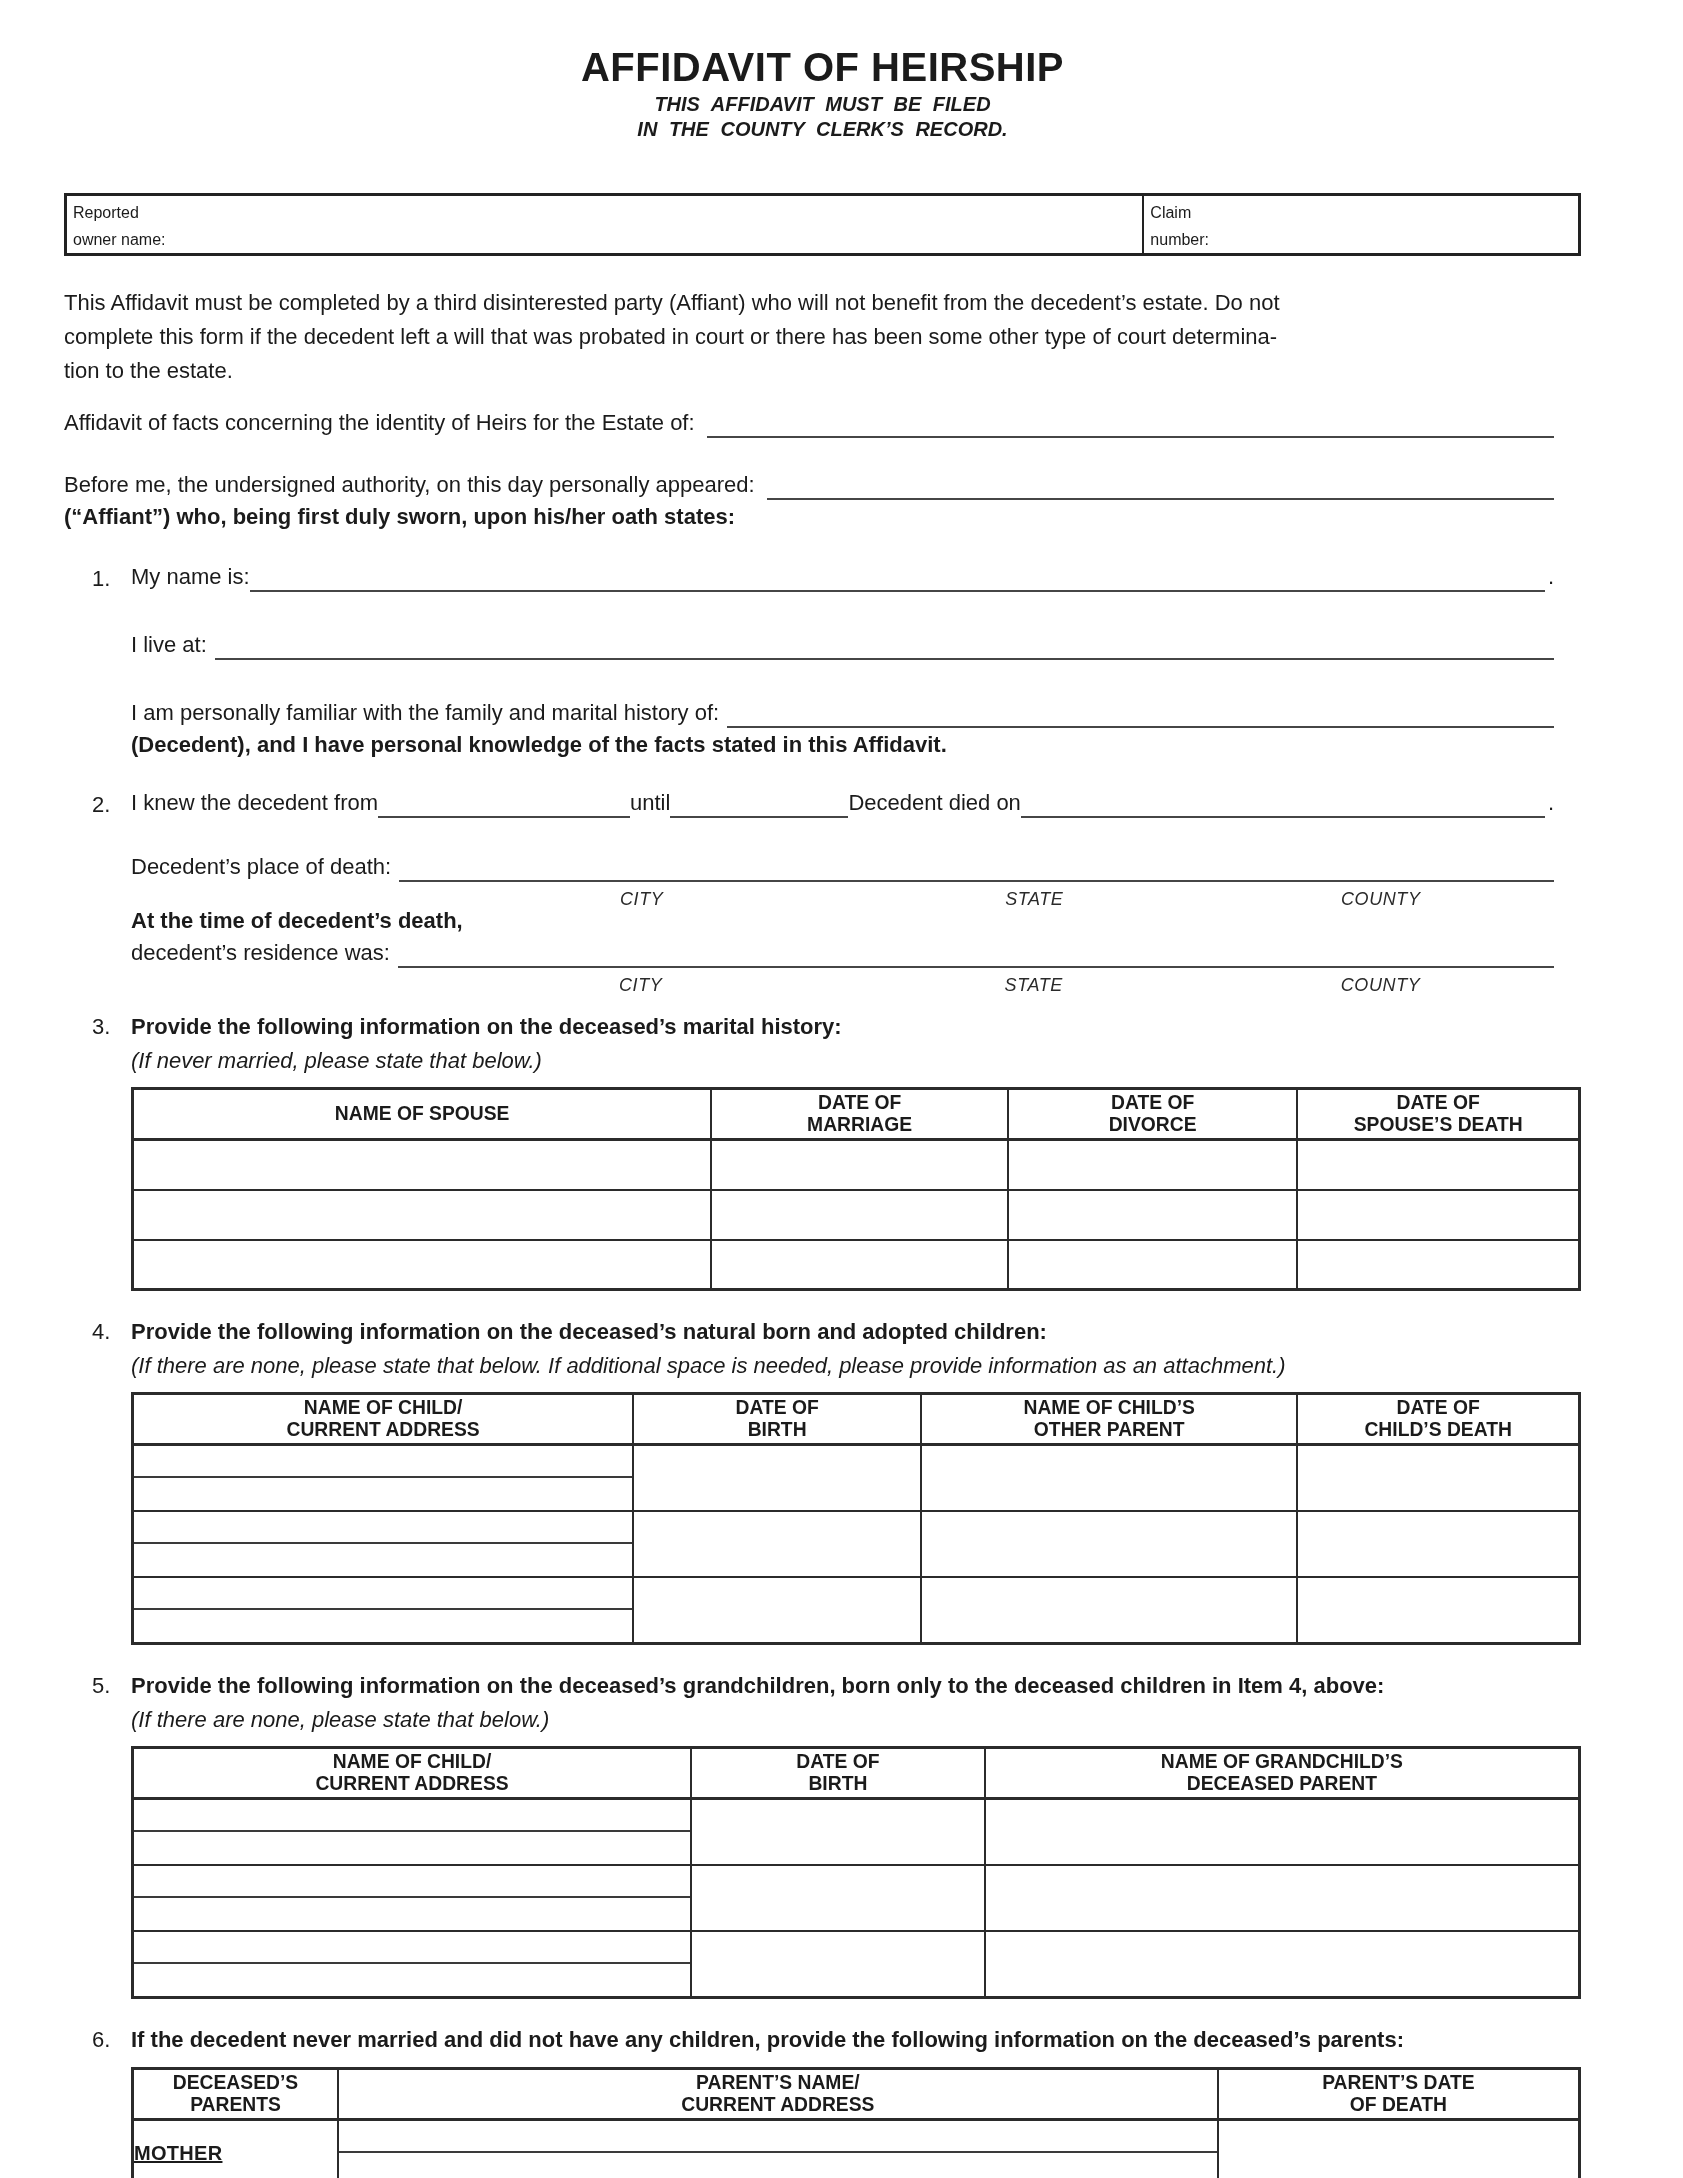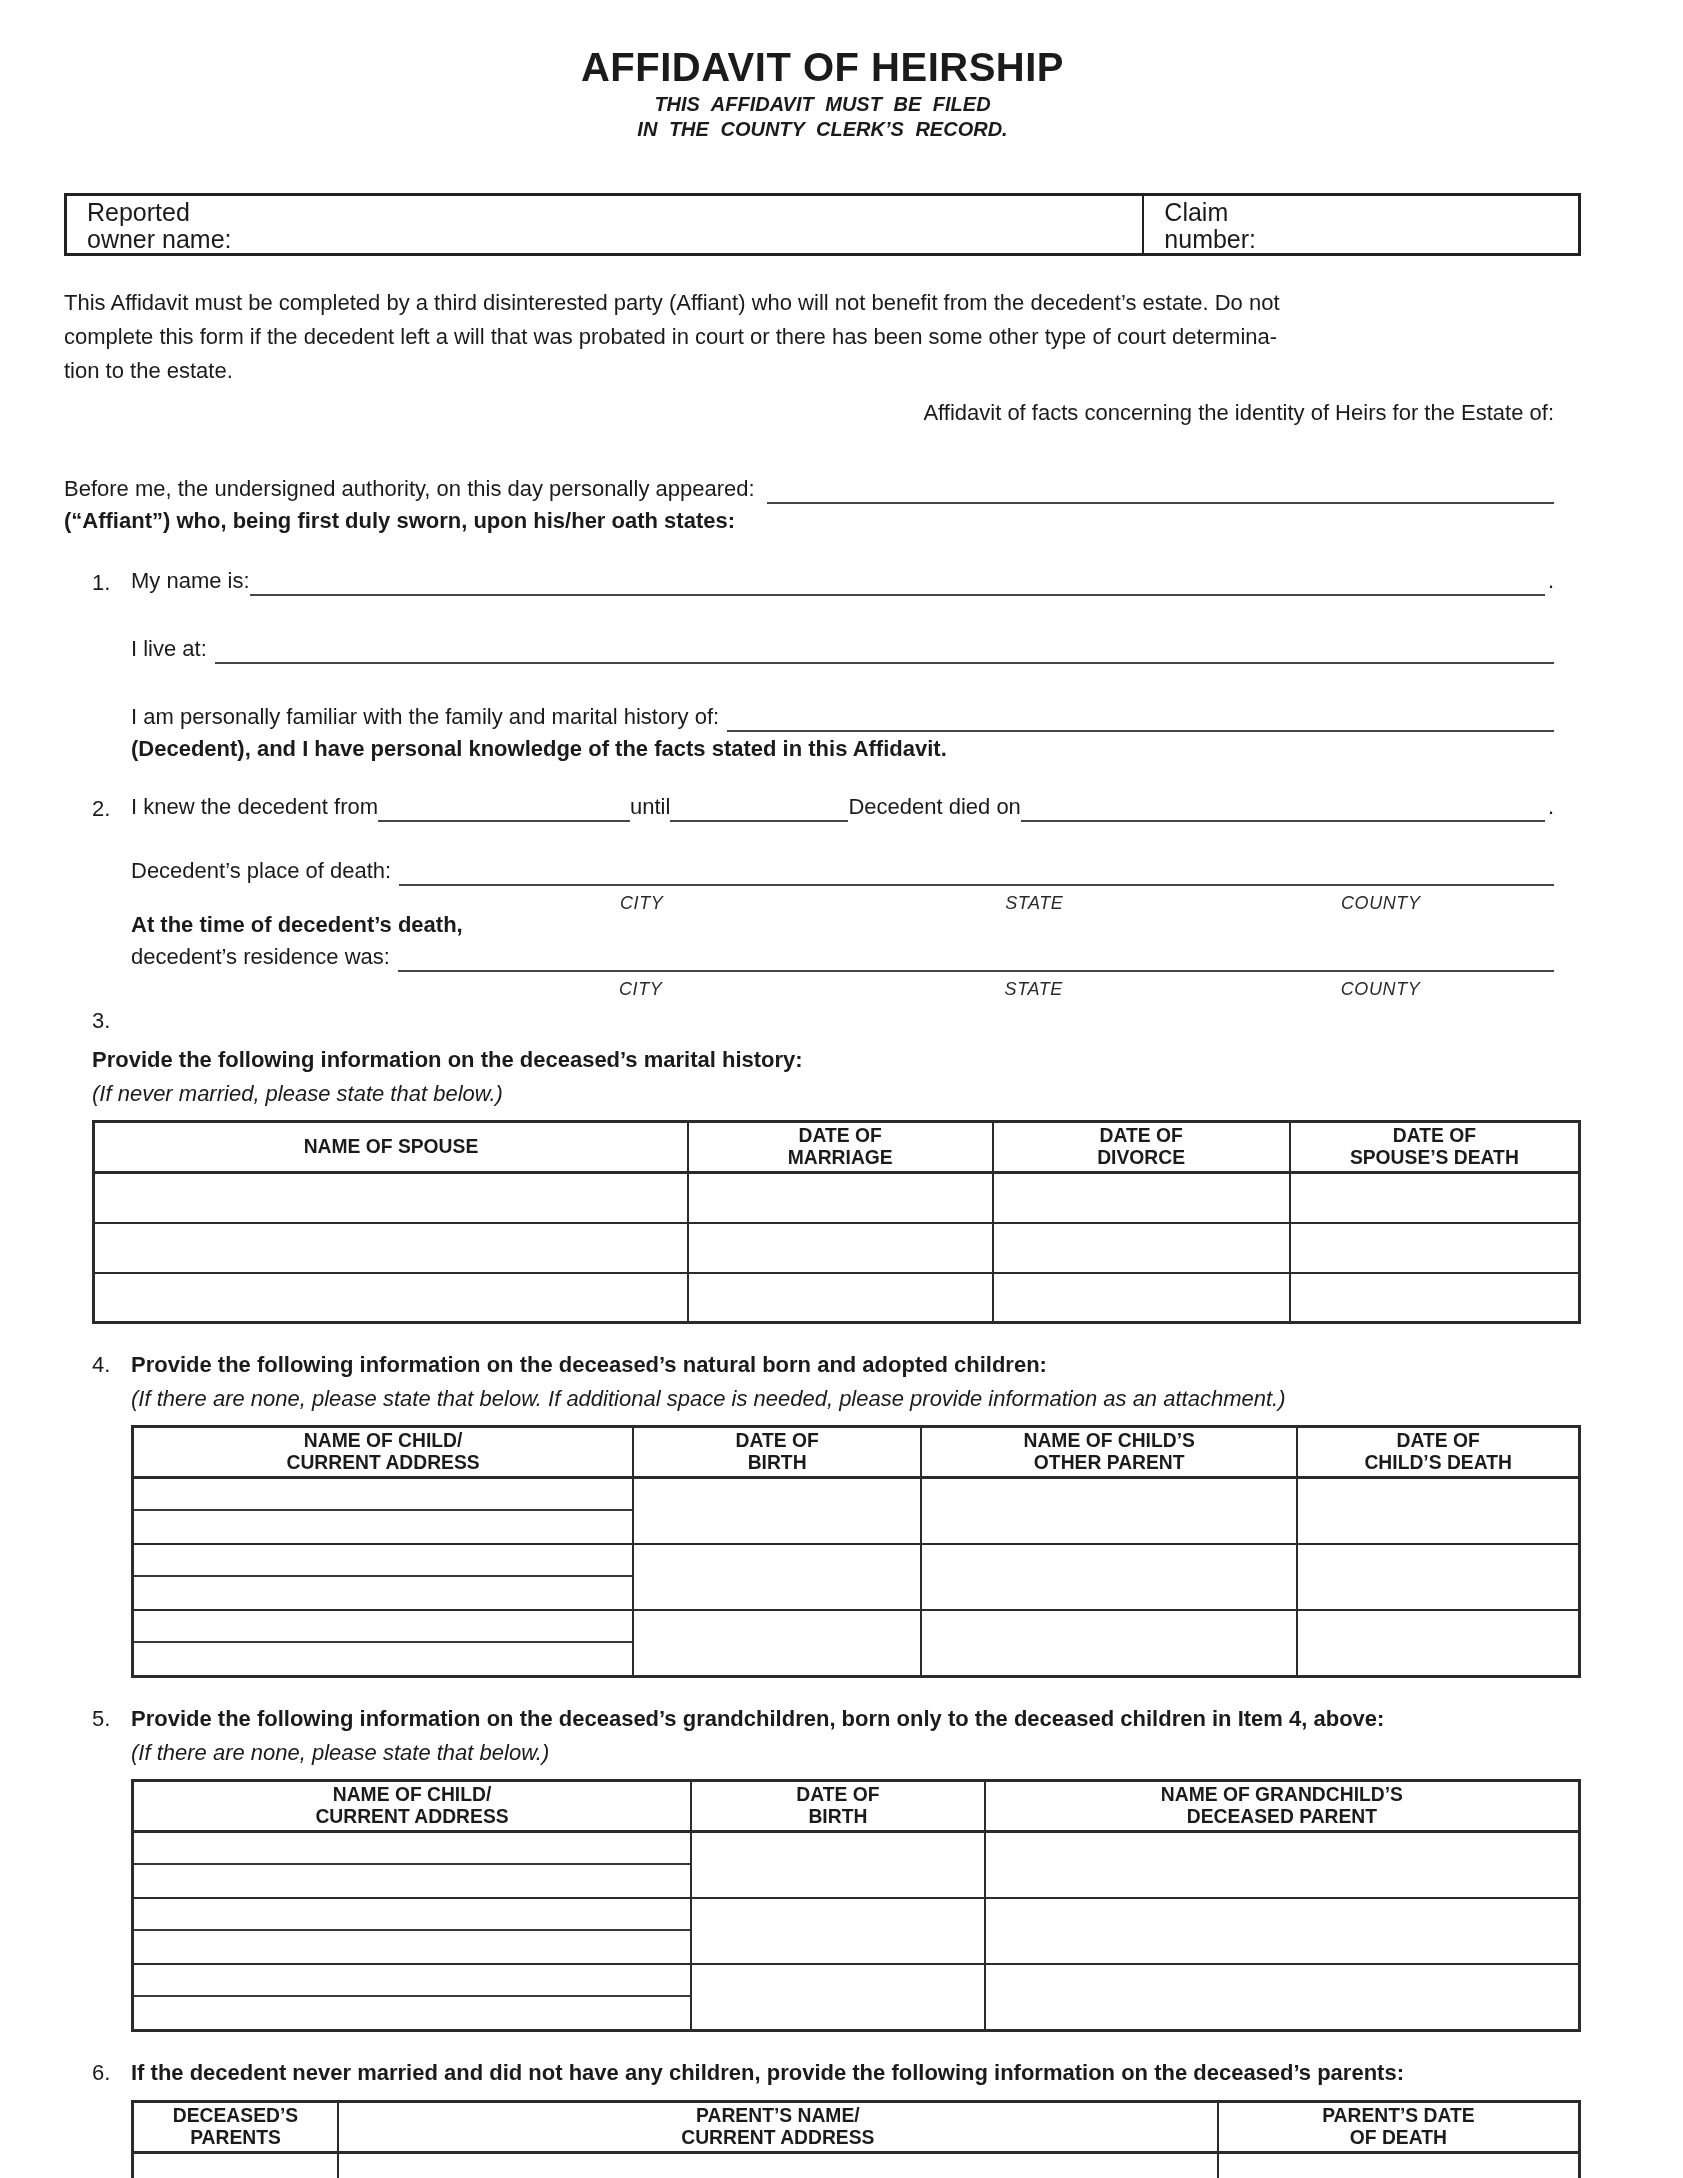--- a/index.html
+++ b/index.html
@@ -4,21 +4,21 @@
 <style>
   html,body{margin:0;padding:0;background:#ffffff;}
   .page{
     position:relative;width:1683px;height:2178px;background:#fff;color:#1b1b1b;
     font-family:"Liberation Sans", sans-serif;font-size:22px;box-sizing:border-box;
     padding:46px 102px 0 64px;overflow:hidden;
   }
   .doc-title{text-align:center;font-size:40px;font-weight:bold;line-height:42px;letter-spacing:0.5px;}
   .doc-sub{text-align:center;font-weight:bold;font-style:italic;font-size:20px;line-height:25px;word-spacing:6px;margin-top:4px;}
   .info-box{display:flex;border:3px solid #222;margin-top:51px;height:63px;box-sizing:border-box;}
-  .info-cell{box-sizing:border-box;padding:3px 20px;font-size:25px;line-height:27px;}
+  .info-cell{box-sizing:border-box;padding:3px 6px;font-size:16px;line-height:27px;}
   .info-cell.owner{flex:0 0 71.3%;border-right:2px solid #222;}
   .info-cell.claim{flex:1 1 auto;}
   .intro{margin-top:30px;line-height:34px;}
   .intro div{white-space:nowrap;}
 
   .fill-row{display:flex;align-items:flex-end;line-height:30px;}
   .fill-row .lbl{white-space:nowrap;}
   .blank{flex:1 1 auto;border-bottom:2px solid #464646;height:12px;position:relative;}
   .blank.w255{flex:0 0 252px;}
   .blank.w180{flex:0 0 178px;}
@@ -43,21 +43,21 @@
     border-bottom:3px solid #2b2b2b;font-size:19.3px;line-height:22px;font-weight:bold;
     text-align:center;vertical-align:middle;padding:2px 4px;height:46px;box-sizing:border-box;
   }
   .t3 tbody tr{height:50px;}
   .t4 tbody tr,.t5 tbody tr,.t6 tbody tr{height:65px;}
   td.split{vertical-align:top;}
   .half{box-sizing:border-box;height:32px;}
   .half.top{border-bottom:2px solid #3a3a3a;}
   .t6 td.rowlabel{font-weight:bold;font-size:20px;text-align:left;vertical-align:middle;letter-spacing:0.3px;text-decoration:underline;}
 
-  .mt6{margin-top:10px;flex-direction:column;}  .mt24{margin-top:24px;}  .mt26{margin-top:26px;}
+  .mt6{margin-top:20px;}  .mt24{margin-top:24px;}  .mt26{margin-top:26px;}
   .mt28{margin-top:28px;} .mt32{margin-top:32px;} .mt34{margin-top:34px;} .mt38{margin-top:38px;}
   .mb22{margin-bottom:22px;}
 </style>
 </head>
 <body>
 
 <div class="page">
 
   <div class="doc-title">AFFIDAVIT OF HEIRSHIP</div>
   <div class="doc-sub">

